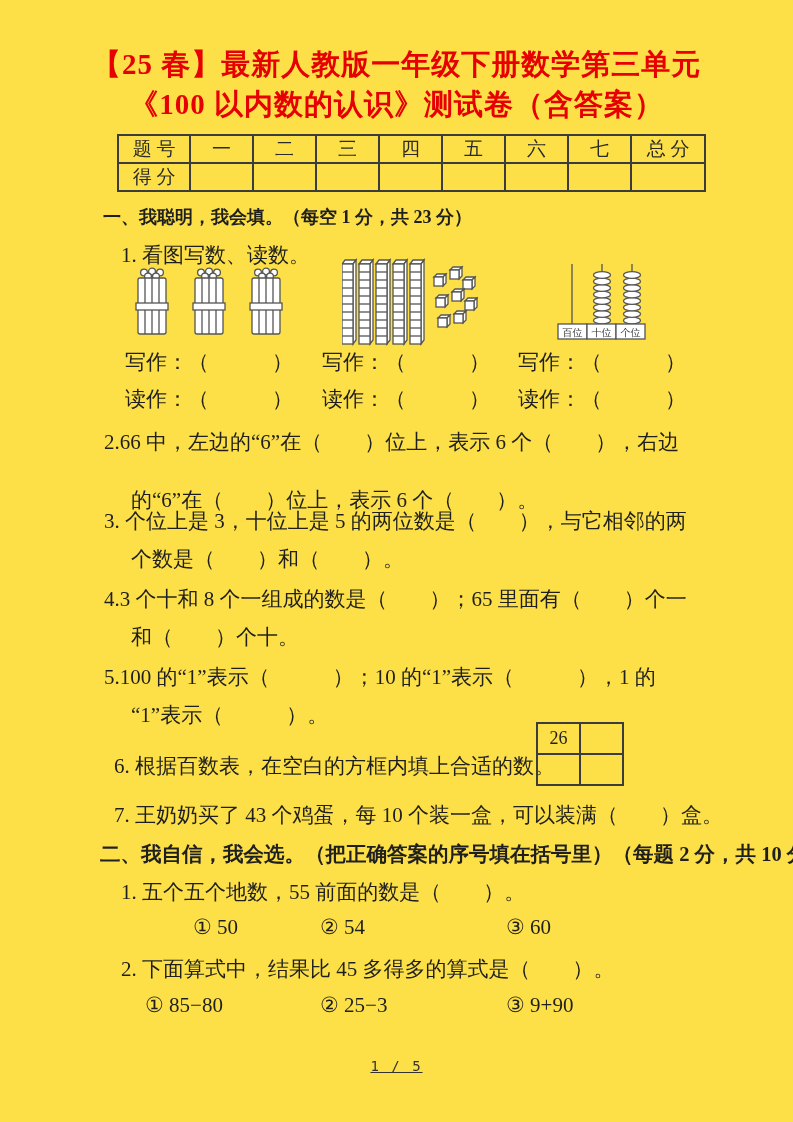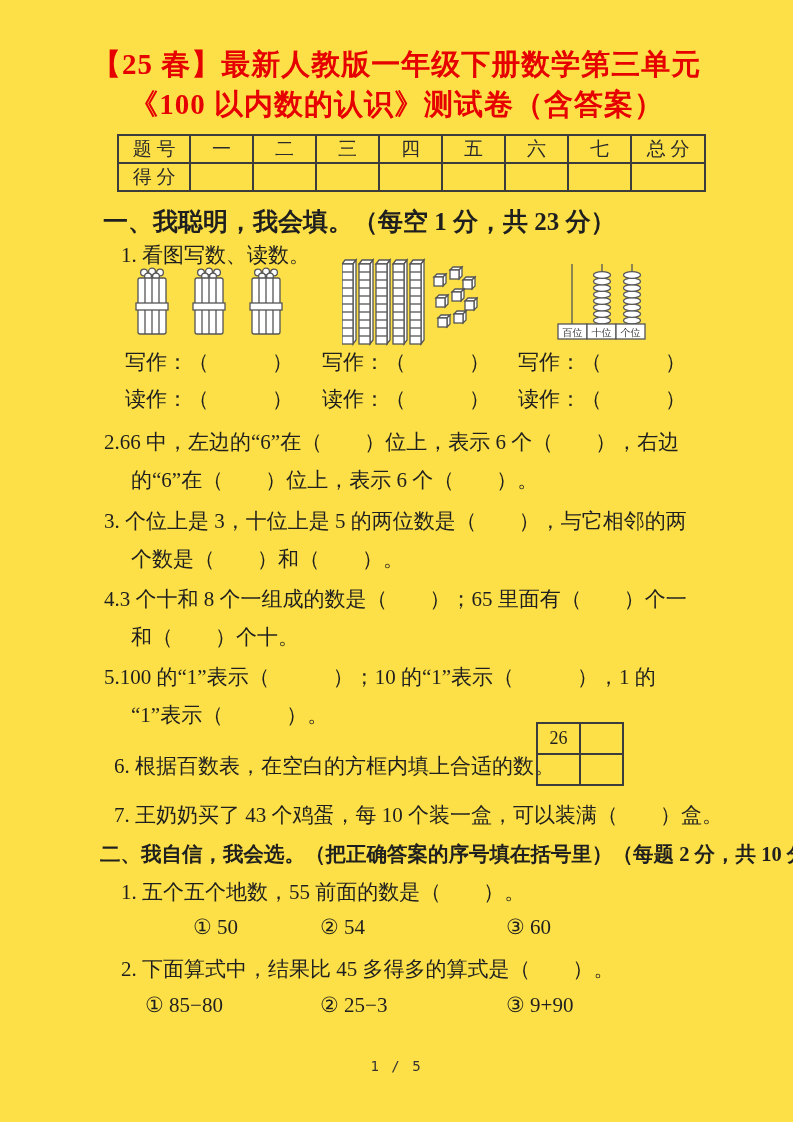--- a/index.html
+++ b/index.html
@@ -14,33 +14,33 @@
   .abs { position:absolute; white-space:nowrap; }
   .title-wrap { position:absolute; top:44px; left:0; width:100%; text-align:center; }
   .title-line {
     color:#e60000; font-weight:bold; font-size:29px; line-height:40px; letter-spacing:1px;
   }
   table.score-table { border-collapse:collapse; table-layout:fixed;border-radius:19px; }
   table.score-table td {
     border:2px solid #3c3c3c; height:24px; text-align:center;
     font-size:19px; padding:0; color:#2a2a2a;
   }
-  .sec-head { font-weight:bold; font-size:25px; }
+  .sec-head { font-weight:bold; font-size:18px; }
   .q { font-size:21px; }
   .opt { font-size:21px; }
   .wr { font-size:21px; }
   svg .ink { stroke:#555; fill:#fff; stroke-width:1.3; }
   table.mini-grid { border-collapse:collapse; }
   table.mini-grid td {
     border:2px solid #3c3c3c; width:41px; height:29px;
     text-align:center; font-size:18px; padding:0;
   }
   .footer {
     position:absolute; top:1058px; left:0; width:100%; text-align:center;
-    font-family:"DejaVu Sans Mono",monospace; font-size:14px; color:#333; letter-spacing:2px;
+    font-family:"DejaVu Sans Mono",monospace; font-size:14px; color:#333; letter-spacing:2px;text-decoration:underline;
   }
 </style>
 </head>
 <body>
 
 <div class="paper">
 
   <div class="title-wrap">
     <div class="title-line">【25 春】最新人教版一年级下册数学第三单元</div>
     <div class="title-line">《100 以内数的认识》测试卷（含答案）</div>
@@ -166,21 +166,21 @@
   </svg>
 
   <div class="abs wr" style="left:125px; top:348px;">写作：（　　　）</div>
   <div class="abs wr" style="left:322px; top:348px;">写作：（　　　）</div>
   <div class="abs wr" style="left:518px; top:348px;">写作：（　　　）</div>
   <div class="abs wr" style="left:125px; top:385px;">读作：（　　　）</div>
   <div class="abs wr" style="left:322px; top:385px;">读作：（　　　）</div>
   <div class="abs wr" style="left:518px; top:385px;">读作：（　　　）</div>
 
   <div class="abs q" style="left:104px; top:428px;">2.66 中，左边的“6”在（　　）位上，表示 6 个（　　），右边</div>
-  <div class="abs q" style="left:131px; top:466px;text-align:right;">的“6”在（　　）位上，表示 6 个（　　）。</div>
+  <div class="abs q" style="left:131px; top:486px;text-align:right;">的“6”在（　　）位上，表示 6 个（　　）。</div>
 
   <div class="abs q" style="left:104px; top:507px;">3. 个位上是 3，十位上是 5 的两位数是（　　），与它相邻的两</div>
   <div class="abs q" style="left:131px; top:545px;">个数是（　　）和（　　）。</div>
 
   <div class="abs q" style="left:104px; top:585px;">4.3 个十和 8 个一组成的数是（　　）；65 里面有（　　）个一</div>
   <div class="abs q" style="left:131px; top:623px;">和（　　）个十。</div>
 
   <div class="abs q" style="left:104px; top:663px;">5.100 的“1”表示（　　　）；10 的“1”表示（　　　），1 的</div>
   <div class="abs q" style="left:131px; top:701px;">“1”表示（　　　）。</div>
 

